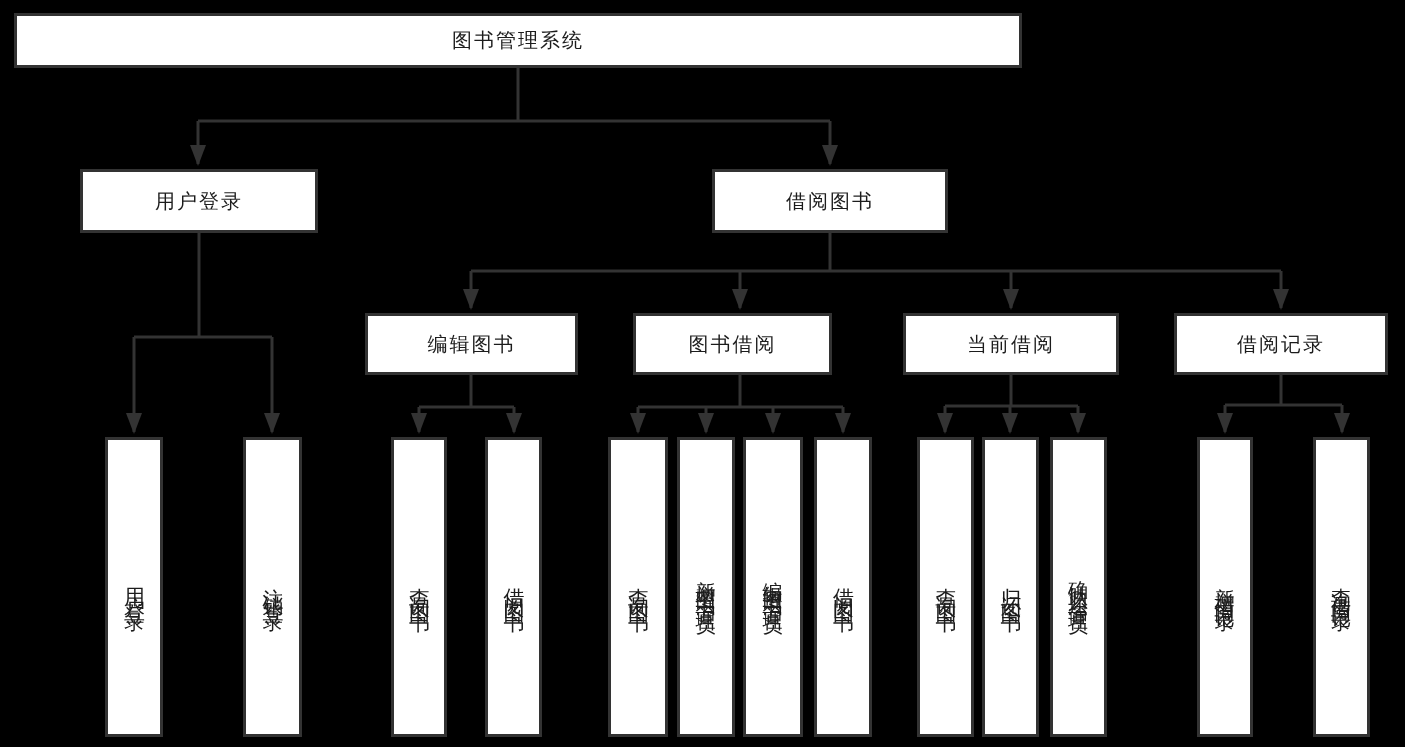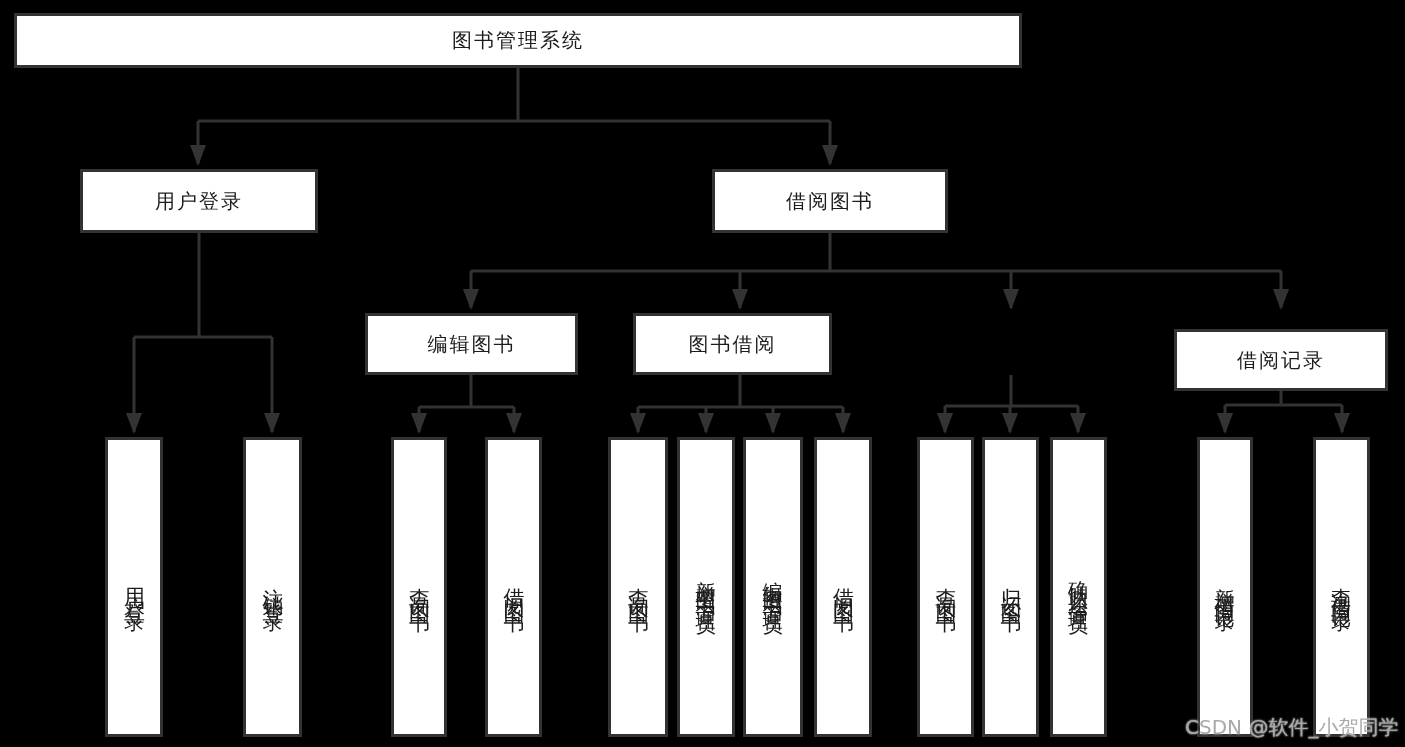--- a/index.html
+++ b/index.html
@@ -126,21 +126,24 @@
   <div class="box" style="left:712px; top:169px; width:236px; height:64px;">
     <span class="hlabel">借阅图书</span>
   </div>
 
   <div class="box" style="left:365px; top:313px; width:213px; height:62px;">
     <span class="hlabel">编辑图书</span>
   </div>
   <div class="box" style="left:633px; top:313px; width:199px; height:62px;">
     <span class="hlabel">图书借阅</span>
   </div>
-  <div class="box" style="left:1174px; top:313px; width:214px; height:62px;margin-top:16px;">
+  <div class="box" style="left:903px; top:313px; width:216px; height:62px;">
+    <span class="hlabel">当前借阅</span>
+  </div>
+  <div class="box" style="left:1174px; top:313px; width:214px; height:62px;">
     <span class="hlabel">借阅记录</span>
   </div>
 
   <div class="box leaf" style="left:105px; top:437px; width:58px; height:300px;">
     <span class="vtext">用户登录</span>
   </div>
   <div class="box leaf" style="left:243px; top:437px; width:59px; height:300px;">
     <span class="vtext">注销登录</span>
   </div>
 
@@ -174,15 +177,14 @@
     <span class="vtext long">确认归还（管理员）</span>
   </div>
 
   <div class="box leaf" style="left:1197px; top:437px; width:56px; height:300px;">
     <span class="vtext long">新增借阅记录</span>
   </div>
   <div class="box leaf" style="left:1313px; top:437px; width:57px; height:300px;">
     <span class="vtext long">查询借阅记录</span>
   </div>
 
-  <div class="watermark">CSDN @软件_小贺同学</div>
 
 </div>
 
 </body></html>

